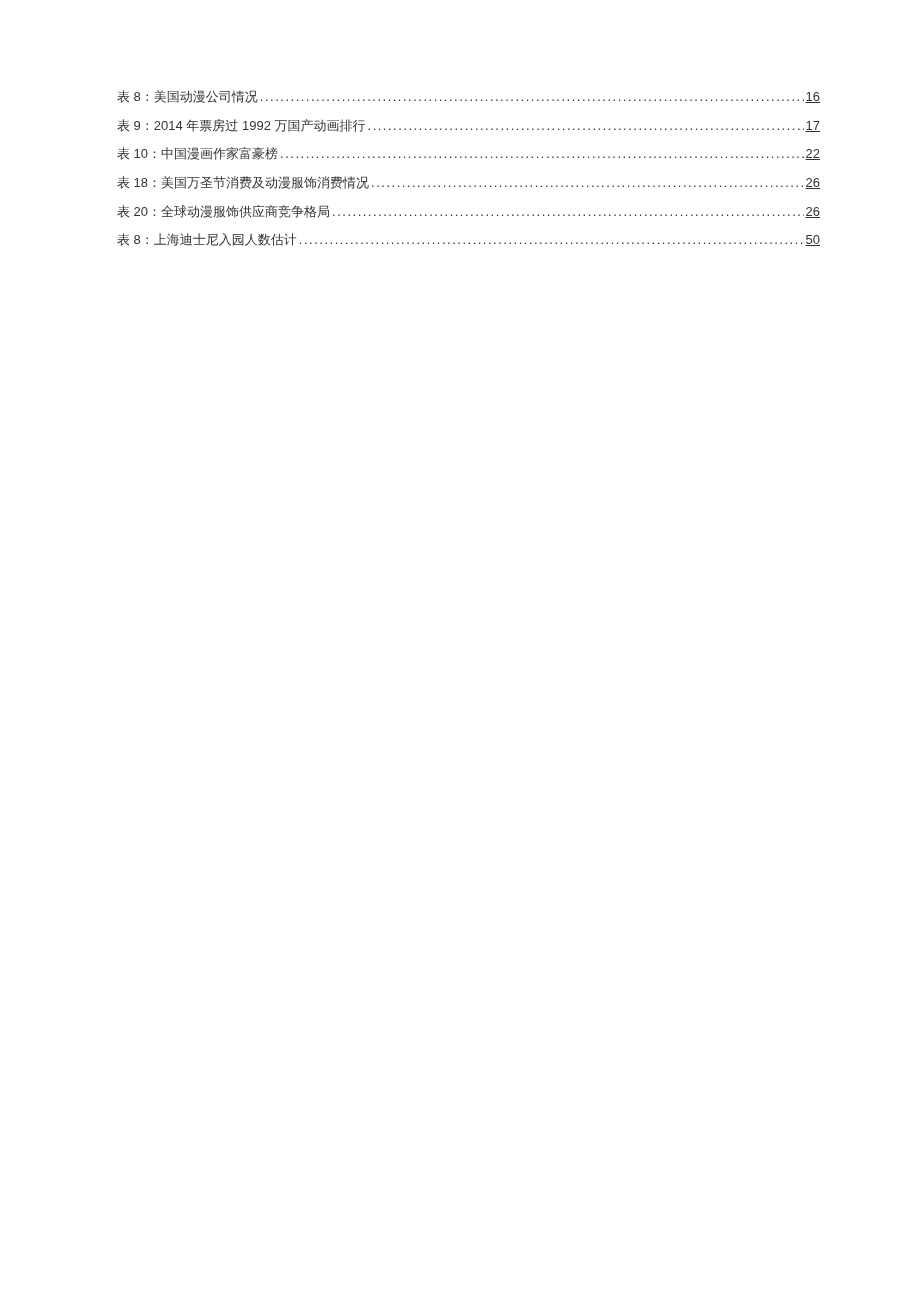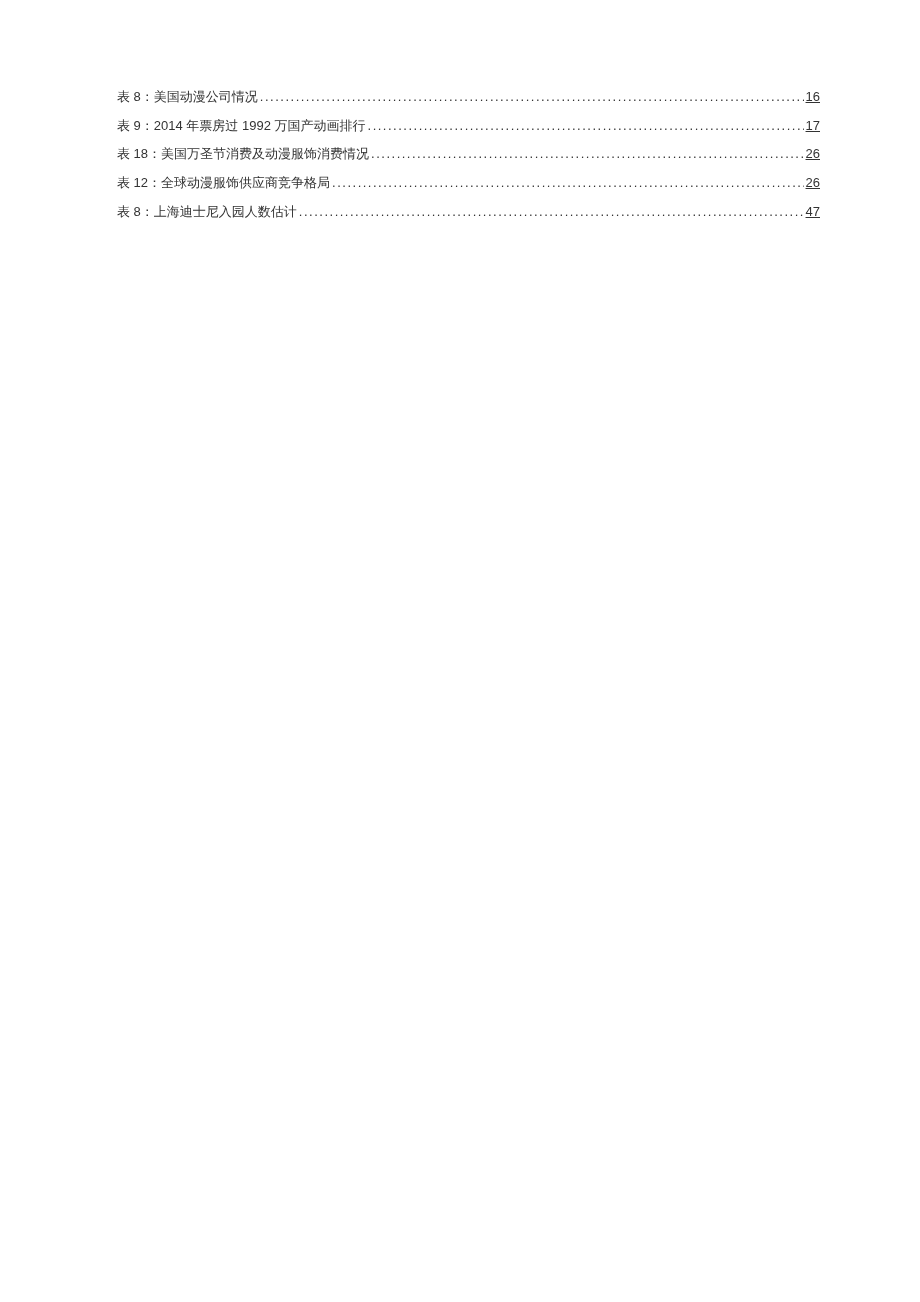--- a/index.html
+++ b/index.html
@@ -49,27 +49,32 @@
     <span class="toc-title">表 8：美国动漫公司情况</span>
     <span class="toc-dots"></span>
     <span class="toc-page">16</span>
   </div>
   <div class="toc-entry">
     <span class="toc-title">表 9：2014 年票房过 1992 万国产动画排行 </span>
     <span class="toc-dots"></span>
     <span class="toc-page">17</span>
   </div>
   <div class="toc-entry">
+    <span class="toc-title">表 10：中国漫画作家富豪榜 </span>
+    <span class="toc-dots"></span>
+    <span class="toc-page">22</span>
+  </div>
+  <div class="toc-entry">
     <span class="toc-title">表 18：美国万圣节消费及动漫服饰消费情况 </span>
     <span class="toc-dots"></span>
     <span class="toc-page">26</span>
   </div>
   <div class="toc-entry">
-    <span class="toc-title">表 12：全球动漫服饰供应商竞争格局</span>
+    <span class="toc-title">表 20：全球动漫服饰供应商竞争格局</span>
     <span class="toc-dots"></span>
     <span class="toc-page">26</span>
   </div>
   <div class="toc-entry">
     <span class="toc-title">表 8：上海迪士尼入园人数估计 </span>
     <span class="toc-dots"></span>
-    <span class="toc-page">47</span>
+    <span class="toc-page">50</span>
   </div>
 </div>
 
 </body></html>

